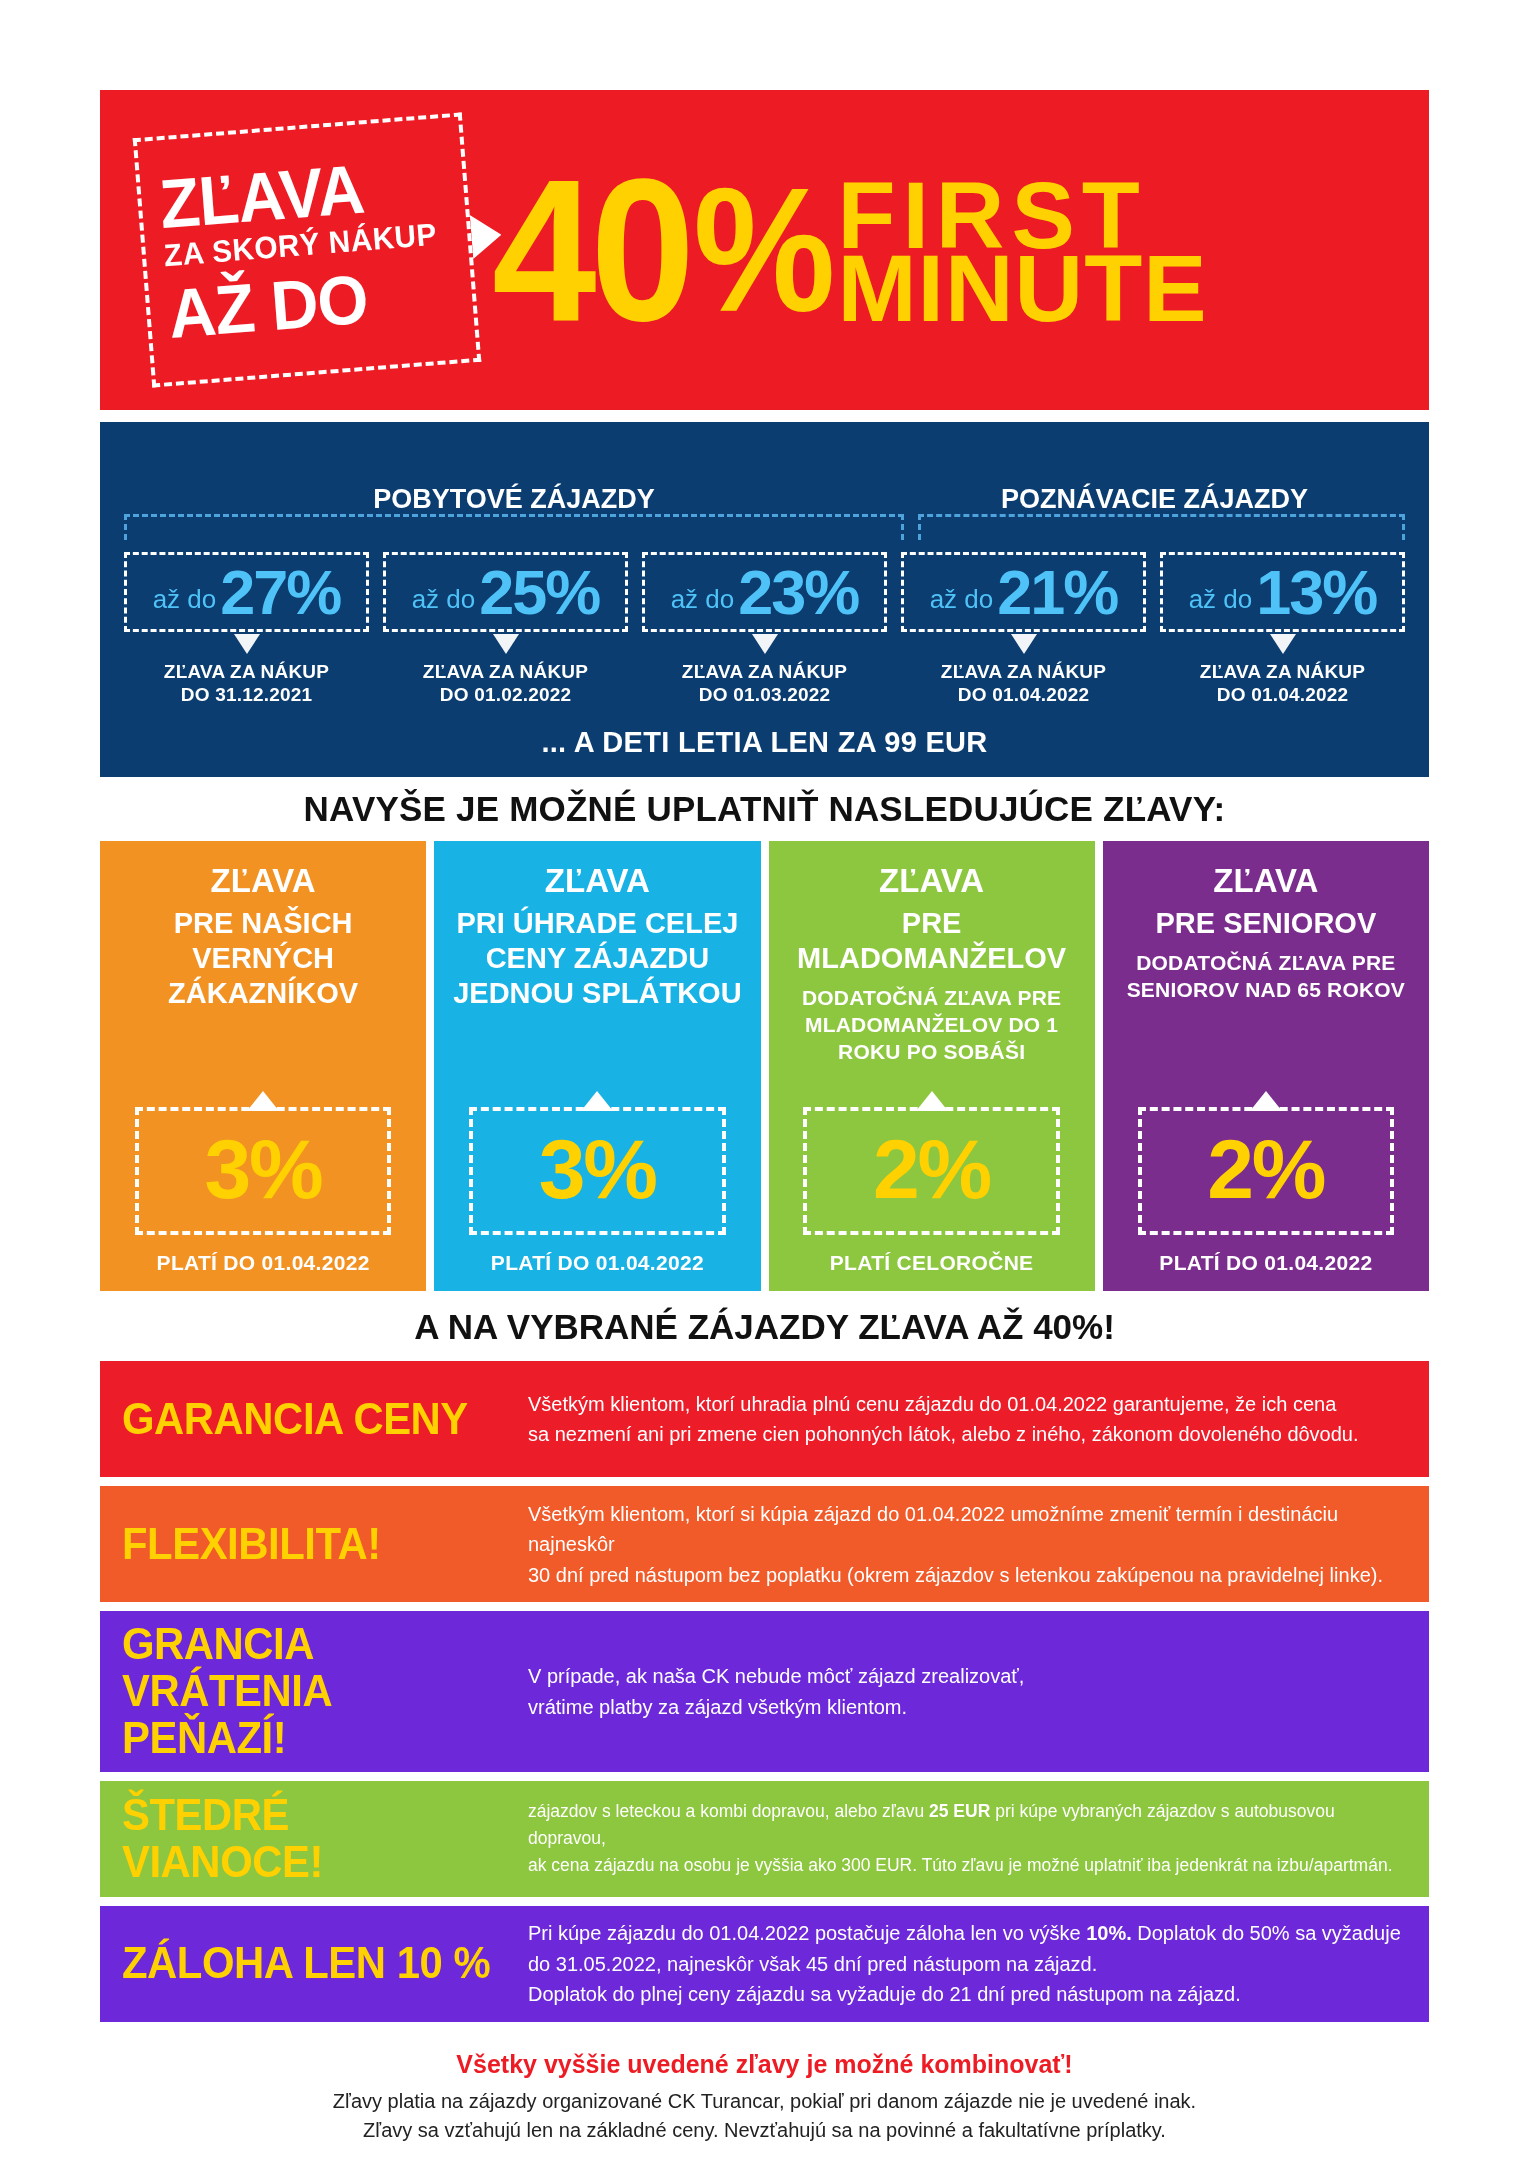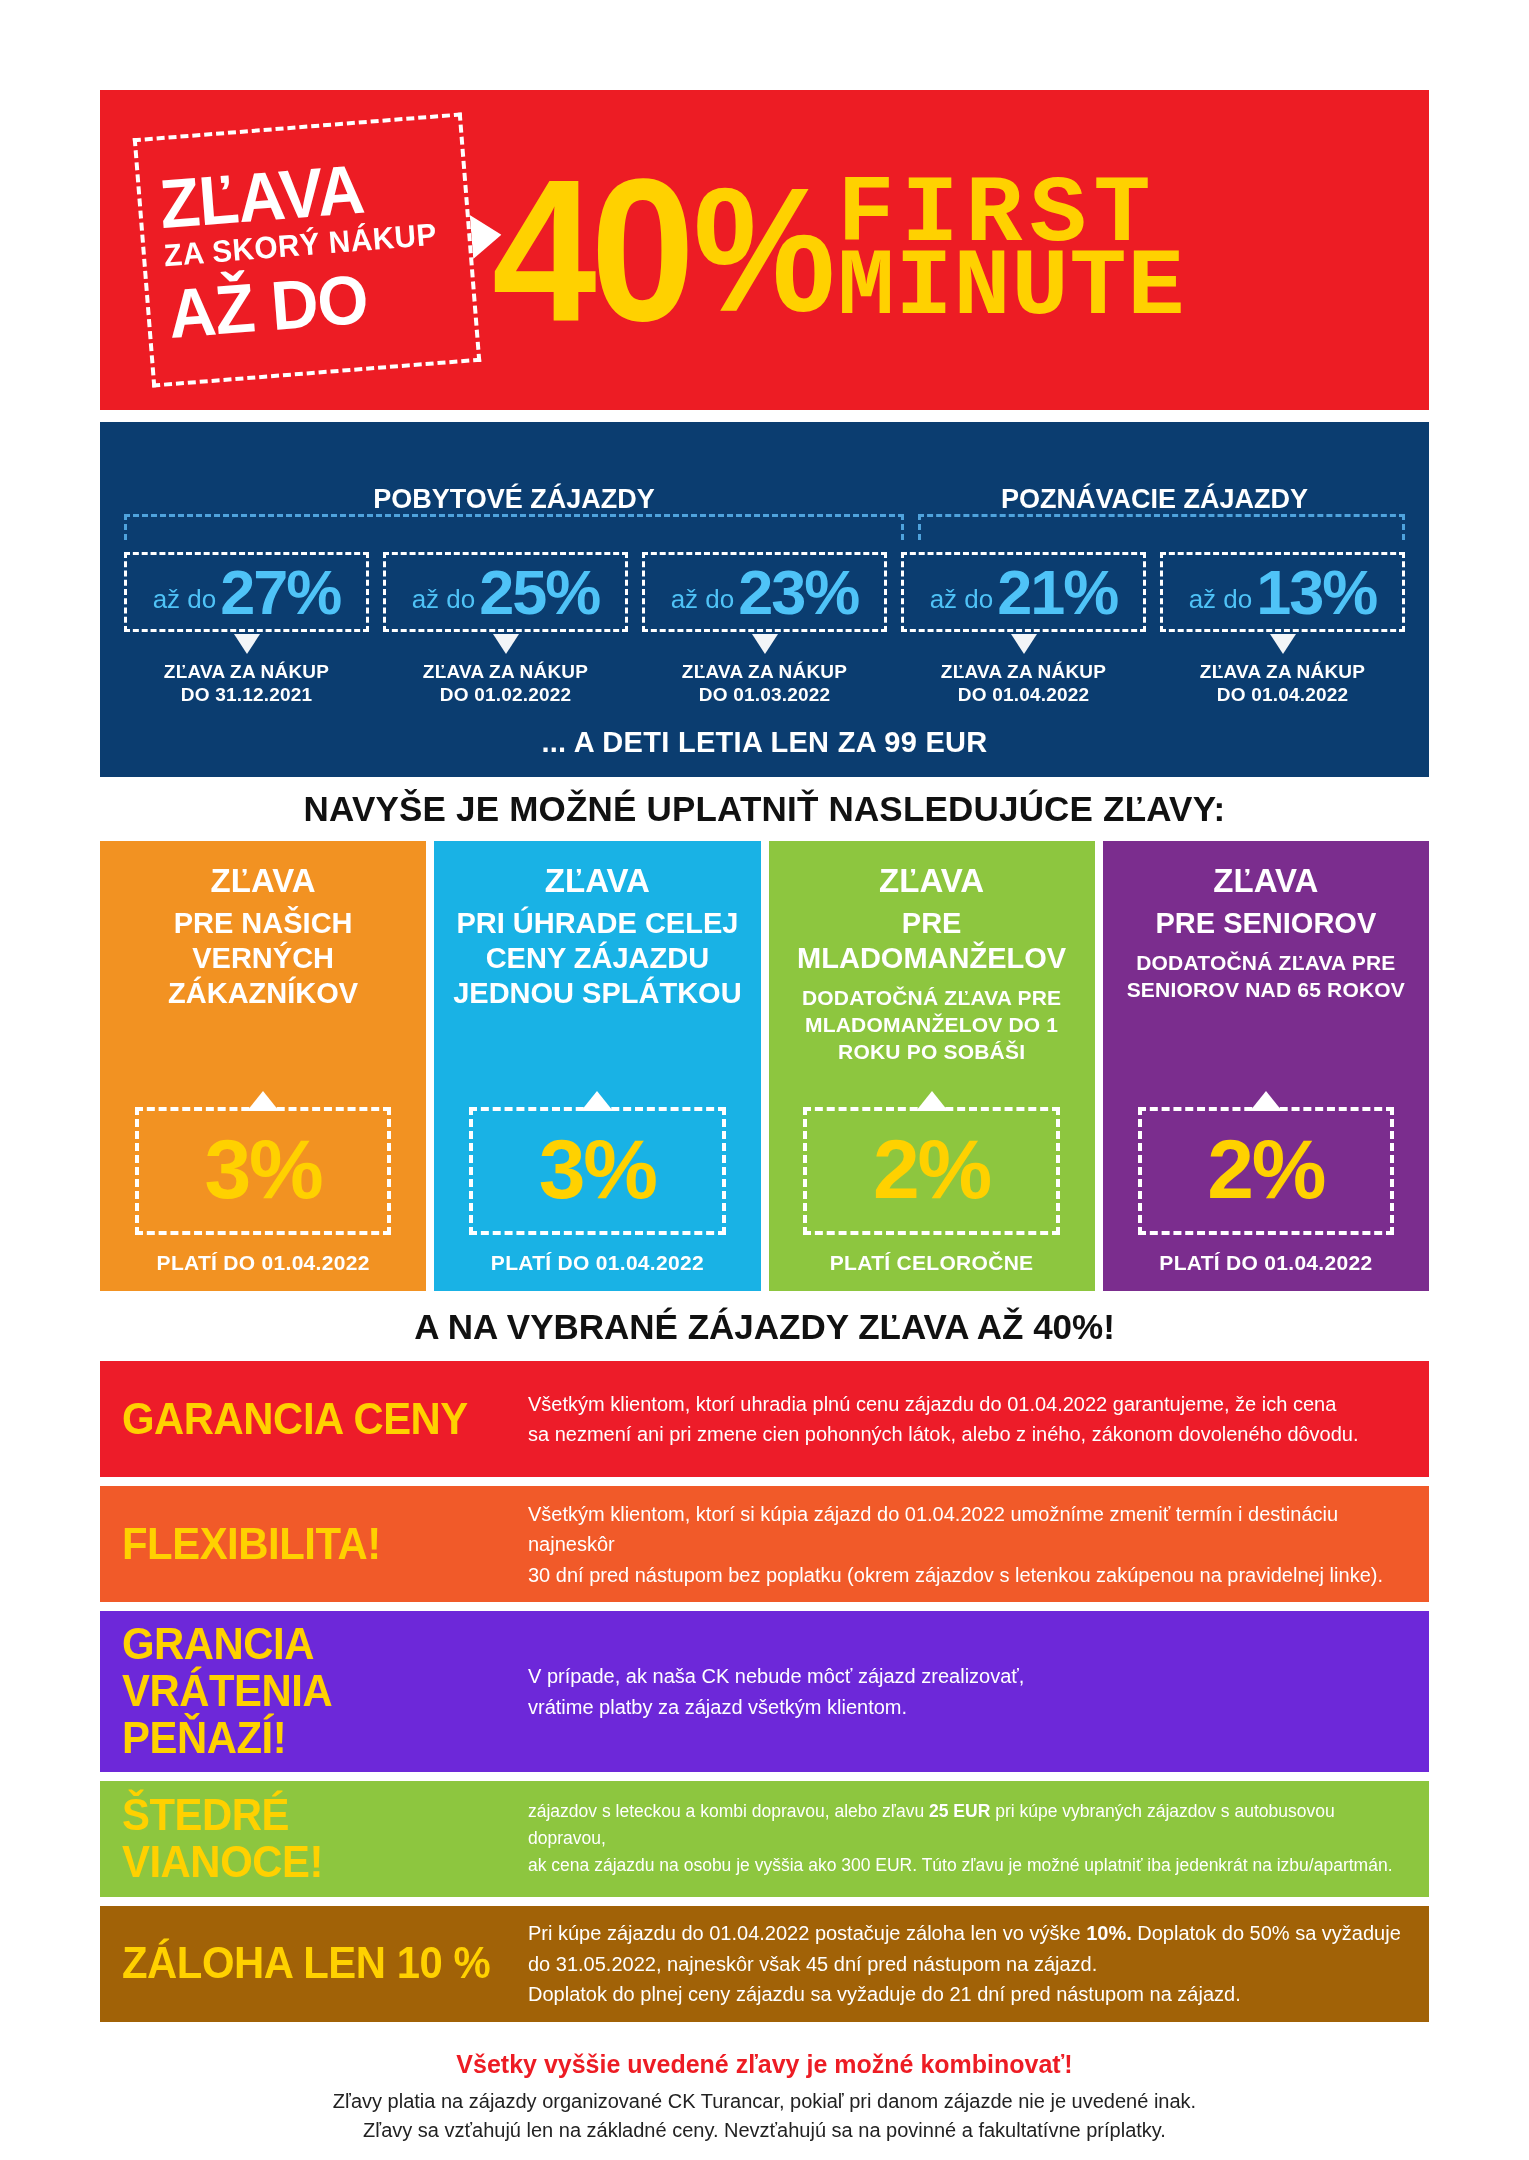--- a/index.html
+++ b/index.html
@@ -102,21 +102,20 @@
     line-height: 0.82;
     margin-left: 4px;
     transform: scaleY(1.1);
   }
   .hero-fm {
     color: #ffd100;
     font-weight: bold;
     line-height: 0.85;
     margin-left: 2px;
     margin-top: 4px;
-    font-family: Liberation Mono, monospace;
   }
   .hero-fm .fm1 { font-size: 95px; letter-spacing: 7px; display: block; }
   .hero-fm .fm2 { font-size: 95px; letter-spacing: 1px; display: block; margin-top: -8px; }
 
   
   .blue {
     background: #0b3d70;
     margin-top: 12px;
     padding: 18px 24px 0 24px;
     position: relative;
@@ -525,21 +524,21 @@
     </div>
 
     <div class="bar" style="background:#8dc63f">
       <div class="bar-label" style="color:#ffd100">ŠTEDRÉ VIANOCE!</div>
       <div class="bar-body small">
         <div>zájazdov s leteckou a kombi dopravou, alebo zľavu <b>25 EUR</b> pri kúpe vybraných zájazdov s autobusovou dopravou,</div>
         <div>ak cena zájazdu na osobu je vyššia ako 300 EUR. Túto zľavu je možné uplatniť iba jedenkrát na izbu/apartmán.</div>
       </div>
     </div>
 
-    <div class="bar" style="background:#a16207">
+    <div class="bar" style="background:#6d28d9">
       <div class="bar-label" style="color:#ffd100">ZÁLOHA LEN 10 %</div>
       <div class="bar-body">
         <div>Pri kúpe zájazdu do 01.04.2022 postačuje záloha len vo výške <b>10%.</b> Doplatok do 50% sa vyžaduje</div>
         <div>do 31.05.2022, najneskôr však 45 dní pred nástupom na zájazd.</div>
         <div>Doplatok do plnej ceny zájazdu sa vyžaduje do 21 dní pred nástupom na zájazd.</div>
       </div>
     </div>
 
   </div>
 

